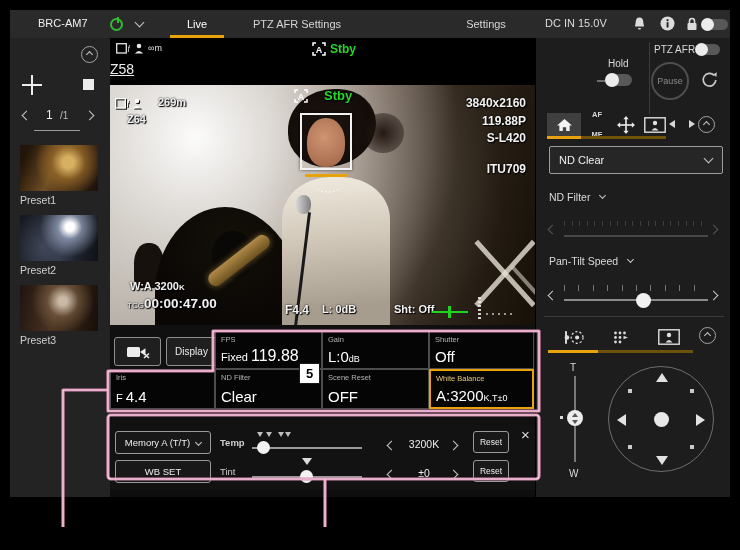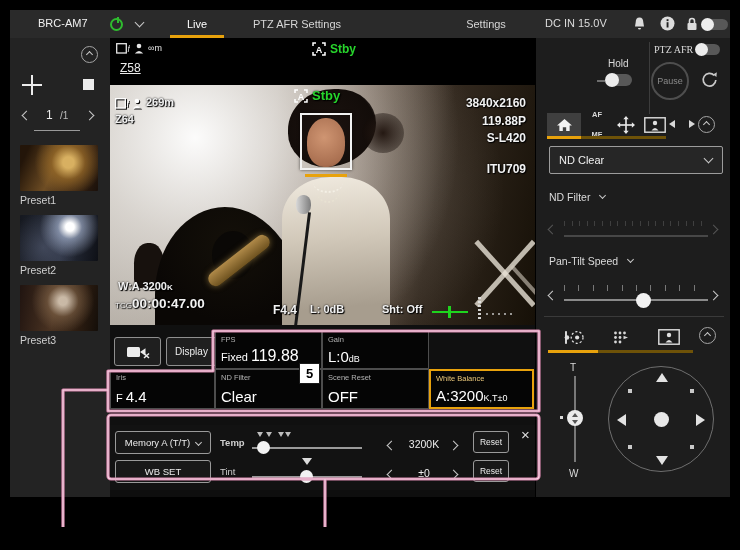--- a/index.html
+++ b/index.html
@@ -36,21 +36,21 @@
   .th3{background:radial-gradient(circle at 55% 35%,rgba(235,220,200,.8) 0 8%,rgba(140,110,80,.5) 30%,transparent 60%),linear-gradient(100deg,#201410,#4a3322 45%,#2a1b10 78%,#140e09);}
 
   
   #main{position:absolute;left:100px;top:28px;width:425px;height:459px;background:#0e0e0e;}
   #osdstrip{position:absolute;left:0;top:0;width:425px;height:47px;background:#000;color:#e4e4e4;}
   #video{position:absolute;left:0;top:47px;width:425px;height:240px;overflow:hidden;cursor:crosshair;
     background:
       radial-gradient(circle at 20% 22%,rgba(255,255,255,.96),rgba(235,232,228,.65) 26%,rgba(200,194,186,.28) 52%,transparent 68%),
       radial-gradient(circle at 55% 45%,rgba(210,200,190,.25),transparent 60%),
       linear-gradient(100deg,#b7b1a9 0%,#a59c92 36%,#6d5d50 56%,#33291f 74%,#161007 100%);}
-  .osd{position:absolute;color:#f2f2f2;text-shadow:0 0 2px #000,1px 1px 1px #000;font-weight:bold;}
+  .osd{position:absolute;color:#f2f2f2;text-shadow:0 0 2px #000,1px 1px 1px #000;font-weight:bold;margin-left:12px;}
   .osd.green{color:#27d42c;}
   .face-box{position:absolute;border:2px solid #f2f2f2;box-shadow:0 0 3px rgba(0,0,0,.6);}
   .face-bar{position:absolute;background:#e8a20c;}
   .meter{position:absolute;width:3px;background-image:repeating-linear-gradient(0deg,#e8e8e8 0 2px,transparent 2px 4px);opacity:.9;}
   .dotrow{position:absolute;height:2px;background-image:repeating-linear-gradient(90deg,#cfcfcf 0 2px,transparent 2px 6px);opacity:.7;}
   
   .art{position:absolute;}
 
   
   #settings{position:absolute;left:0;top:287px;width:425px;height:100px;background:#101010;}
@@ -160,21 +160,21 @@
     <div id="osdstrip">
       <svg class="abs" style="left:6px;top:5px;" width="14" height="11" viewBox="0 0 14 11">
             <rect x="0.7" y="0.7" width="9.6" height="9.3" fill="none" stroke="#e6e6e6" stroke-width="1.3"></rect>
             <text x="12.6" y="9.4" font-size="8.5" font-style="italic" fill="#e6e6e6" text-anchor="middle">f</text>
           </svg>
       <svg class="abs" style="left:24px;top:5px;" width="10" height="11" viewBox="0 0 10 11">
             <circle cx="5" cy="3" r="2.3" fill="#e6e6e6"></circle>
             <path d="M0.8 10.5 Q5 5.5 9.2 10.5 Z" fill="#e6e6e6"></path>
           </svg>
       <span class="abs" style="left:38px;top:5px;font-size:9px;color:#e6e6e6;">∞m</span>
-      <span class="abs" style="left:10px;top:23px;font-size:12px;color:#ececec;text-decoration:underline;">Z58</span>
+      <span class="abs" style="left:0;top:23px;font-size:14px;color:#ececec;text-decoration:underline;">Z58</span>
       <svg class="abs" style="left:202px;top:4px;" width="14" height="14" viewBox="0 0 14 14">
             <path d="M1 4 V1 H4 M10 1 H13 V4 M13 10 V13 H10 M4 13 H1 V10" fill="none" stroke="#fff" stroke-width="1.5"></path>
             <text x="7" y="10.6" font-size="9" font-weight="bold" fill="#fff" text-anchor="middle">A</text>
           </svg>
       <span class="abs" style="left:220px;top:4px;font-size:12px;font-weight:bold;color:#27d42c;">Stby</span>
     </div>
 
     <div id="video">
 
       <div class="art" style="left:24px;top:158px;width:30px;height:45px;background:#17110d;border-radius:45% 45% 20% 20%;"></div>
@@ -243,20 +243,24 @@
       <div class="sbtn" style="left:56px;top:12px;width:51px;height:29px;">Display</div>
 
       <div class="cell" style="left:105px;top:6px;width:107px;height:38px;">
         <span class="cl">FPS</span>
         <span class="cv" style="font-size:16px;"><span class="pre">Fixed </span><span>119.88</span><span class="suf"></span></span>
       </div>
       <div class="cell" style="left:212px;top:6px;width:107px;height:38px;">
         <span class="cl">Gain</span>
         <span class="cv"><span class="pre"></span><span>L:0</span><span class="suf">dB</span></span>
       </div>
+      <div class="cell" style="left:319px;top:6px;width:105px;height:38px;">
+        <span class="cl">Shutter</span>
+        <span class="cv"><span class="pre"></span><span>Off</span><span class="suf"></span></span>
+      </div>
       <div class="cell" style="left:0px;top:44px;width:105px;height:40px;">
         <span class="cl">Iris</span>
         <span class="cv"><span class="pre">F </span><span>4.4</span><span class="suf"></span></span>
       </div>
       <div class="cell" style="left:105px;top:44px;width:107px;height:40px;">
         <span class="cl">ND Filter</span>
         <span class="cv"><span class="pre"></span><span>Clear</span><span class="suf"></span></span>
       </div>
       <div class="cell" style="left:212px;top:44px;width:107px;height:40px;">
         <span class="cl">Scene Reset</span>
@@ -300,21 +304,21 @@
   </section>
 
   <section id="rpanel">
     <div class="abs" style="left:61px;top:42px;width:8px;height:2px;background:#6e6e6e;"></div>
     <span class="lab" style="left:72px;top:20px;">Hold</span>
     <div class="toggle" style="left:70px;top:36px;width:26px;height:12px;">
           <div class="knob" style="width:14px;height:14px;"></div>
         </div>
 
     <div class="abs" style="left:113px;top:4px;width:1px;height:72px;background:#3c3c3c;"></div>
-    <span class="lab" style="left:118px;top:6px;font-family:Liberation Serif, serif;">PTZ AFR</span>
+    <span class="lab" style="left:118px;top:6px;">PTZ AFR</span>
     <div class="toggle" style="left:160px;top:6px;width:24px;height:11px;">
           <div class="knob" style="width:13px;height:13px;"></div>
         </div>
     <div class="circ-btn" style="left:115px;top:24px;width:38px;height:38px;border:2px solid #4e4e4e;">
       <span style="color:#8a8a8a;font-size:9px;">Pause</span>
     </div>
     <svg class="abs" style="left:164px;top:33px;cursor:pointer;" width="19" height="19" viewBox="0 0 18 18">
           <path d="M13.4 4.2 A6 6 0 1 0 15 8.6" fill="none" stroke="#c9c9c9" stroke-width="1.6"></path>
           <path d="M15.9 1.2 L12.4 3.2 L15.6 5.8 Z" fill="#c9c9c9"></path>
         </svg>

